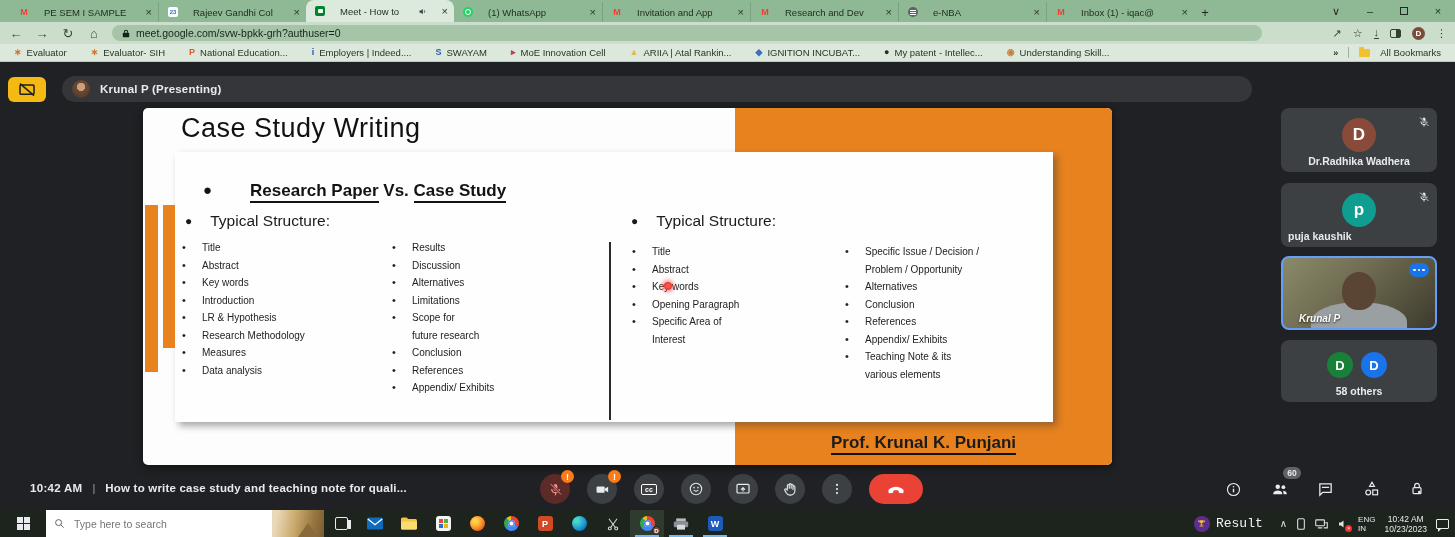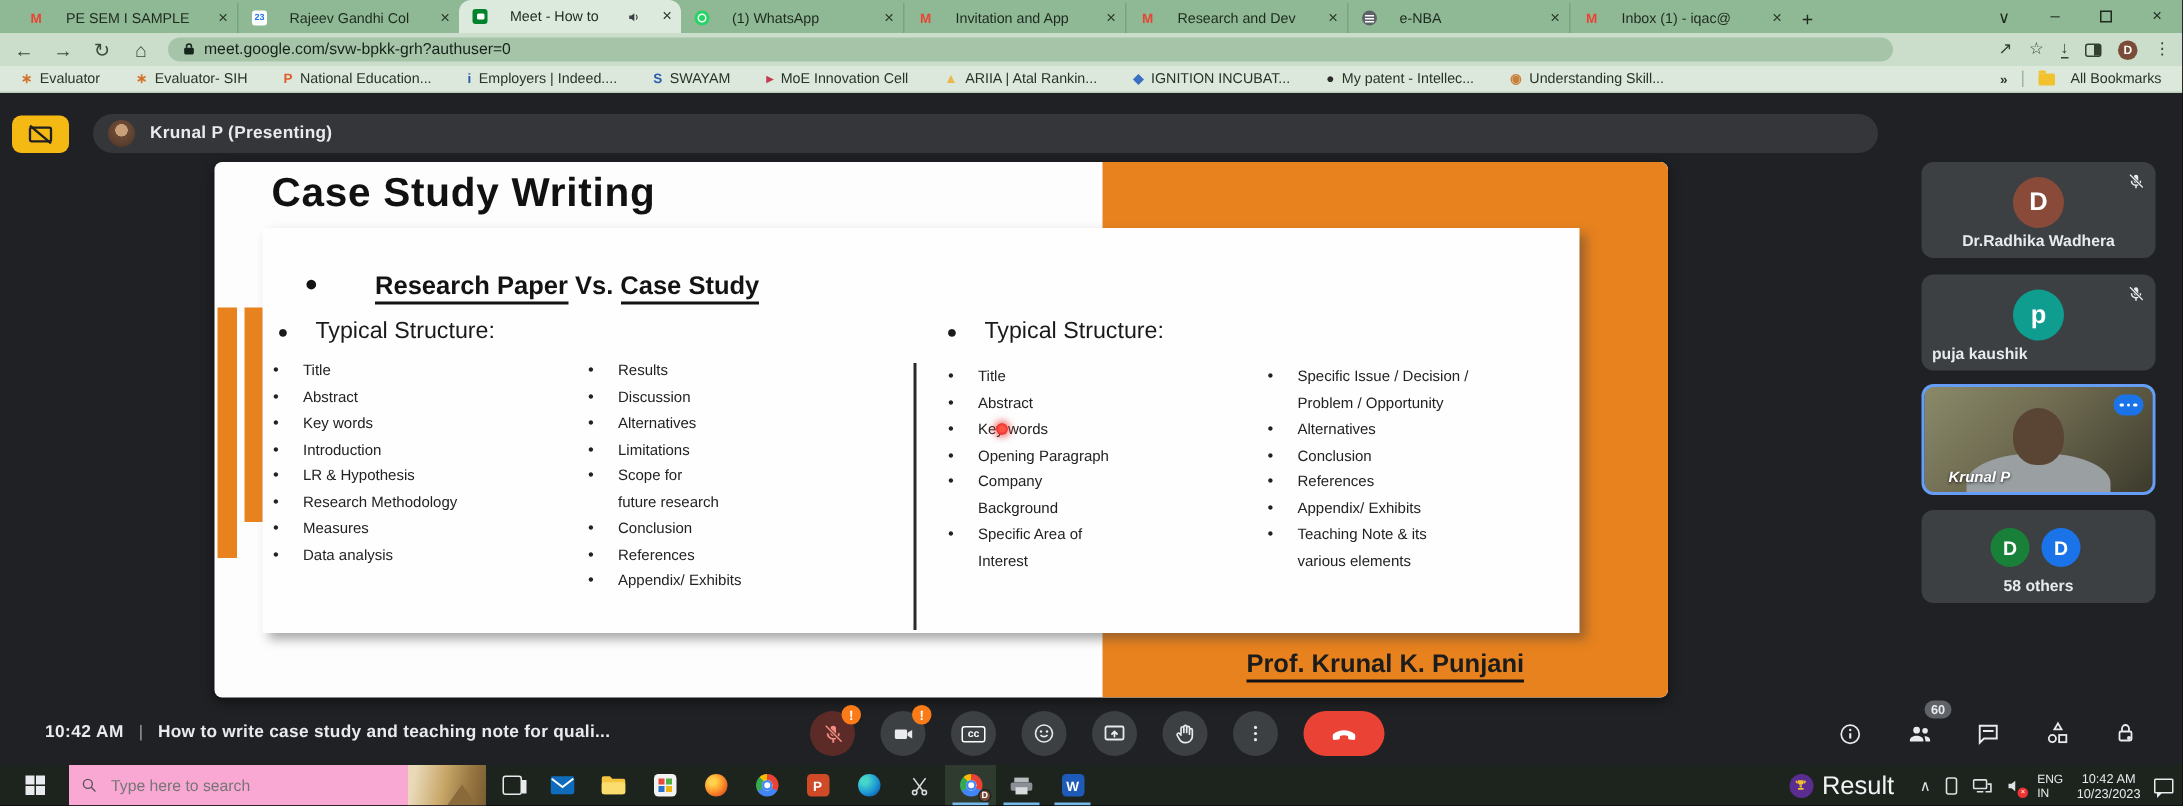--- a/index.html
+++ b/index.html
@@ -58,21 +58,21 @@
   .meet{position:absolute;left:0;top:62px;width:1455px;height:448px;background:#202124;}
   .present-btn{position:absolute;left:8px;top:15px;width:38px;height:25px;background:#f5b914;border-radius:6px;display:flex;align-items:center;justify-content:center;}
   .banner-pill{position:absolute;left:62px;top:14px;width:1190px;height:26px;background:#35363a;border-radius:13px;display:flex;align-items:center;padding:0 10px;gap:10px;}
   .banner-avatar{width:18px;height:18px;border-radius:50%;background:radial-gradient(circle at 50% 38%,#c9a07a 28%,#6b4a35 30%,#4a3327 100%);}
   .banner-name{font-size:11.5px;font-weight:700;color:#e8eaed;letter-spacing:.2px;}
 
   
   .slide{position:absolute;left:143px;top:46px;width:969px;height:357px;background:#fdfdfe;border-radius:5px;overflow:hidden;box-shadow:0 2px 8px rgba(0,0,0,.5);color:#1c1c1c;}
   .orange-rect{position:absolute;left:592px;top:0;width:377px;height:357px;background:#e8821e;border-radius:0 5px 5px 0;}
   .whitebox{position:absolute;left:32px;top:44px;width:878px;height:270px;background:#fefeff;box-shadow:4px 4px 7px rgba(60,60,60,.45);}
-  .slide-title{position:absolute;left:38px;top:5px;font-size:27px;font-weight:700;letter-spacing:.5px;color:#111;}
+  .slide-title{position:absolute;left:38px;top:5px;font-size:27px;font-weight:400;letter-spacing:.5px;color:#111;}
   .obar{position:absolute;background:#e8821e;}
   .heading{position:absolute;left:60px;top:73px;font-size:17px;font-weight:700;display:flex;gap:0;color:#131313;}
   .heading .bul{margin-right:38px;font-size:15px;}
   .u{border-bottom:2.5px solid #131313;padding-bottom:1px;}
   .typ{position:absolute;font-size:15.5px;color:#1a1a1a;display:flex;gap:18px;}
   .typ .bul{font-size:12px;padding-top:2px;}
   ul.cols{position:absolute;margin:0;padding:0;list-style:none;font-size:10px;color:#222;}
   ul.cols li{position:relative;padding-left:22px;line-height:17.5px;white-space:pre-line;}
   ul.cols li::before{content:"•";position:absolute;left:2px;top:0;font-size:11px;}
   .divider-line{position:absolute;left:466px;top:134px;width:1.5px;height:178px;background:#2a2a2a;}
@@ -107,37 +107,37 @@
   .endcall{width:54px;height:30px;border-radius:16px;background:#ea4335;display:flex;align-items:center;justify-content:center;}
   .ctrl-right{position:absolute;right:22px;top:415px;display:flex;align-items:center;gap:22px;}
   .rbtn{position:relative;width:24px;height:24px;display:flex;align-items:center;}
   .badge60{position:absolute;right:-6px;top:-10px;min-width:18px;height:12px;border-radius:7px;background:#5f6368;color:#e8eaed;font-size:8.5px;font-weight:700;display:flex;align-items:center;justify-content:center;padding:0 3px;}
 
   
   .taskbar{position:absolute;left:0;top:510px;width:1455px;height:27px;background:#1d241d;display:flex;align-items:center;}
   .tstart{width:46px;height:27px;display:flex;align-items:center;justify-content:center;}
   .winlogo{display:grid;grid-template-columns:6px 6px;grid-template-rows:6px 6px;gap:1px;}
   .winlogo i{background:#e8eaed;}
-  .tsearch{width:278px;height:27px;background:#f9a8d4;display:flex;align-items:center;padding:0 8px;gap:7px;position:relative;overflow:hidden;}
+  .tsearch{width:278px;height:27px;background:#ffffff;display:flex;align-items:center;padding:0 8px;gap:7px;position:relative;overflow:hidden;}
   .tsearch input{border:none;outline:none;background:transparent;font-size:10.5px;color:#444;width:160px;}
   .sphinx{position:absolute;right:0;top:0;width:52px;height:27px;background:linear-gradient(100deg,#e9d9b8 10%,#c9a86a 45%,#9a7843 75%,#7a5c30 100%);}
   .sphinx::after{content:"";position:absolute;right:6px;bottom:0;width:0;height:0;border-left:10px solid transparent;border-right:10px solid transparent;border-bottom:14px solid #8a6a3a;}
   .ticon{width:34px;height:27px;display:flex;align-items:center;justify-content:center;position:relative;}
   .ticon.open::after{content:"";position:absolute;left:5px;bottom:0;width:24px;height:2px;background:#76b9ed;}
   .ticon.active{background:#2e3b2e;}
   .appsq{width:15px;height:15px;border-radius:3px;display:flex;align-items:center;justify-content:center;color:#fff;font-size:9px;font-weight:800;}
   .chrome-ball{width:15px;height:15px;border-radius:50%;background:conic-gradient(#ea4335 0 33%,#4285f4 33% 66%,#34a853 66% 88%,#fbbc05 88% 100%);position:relative;}
   .chrome-ball::after{content:"";position:absolute;left:4px;top:4px;width:7px;height:7px;border-radius:50%;background:#fff;box-shadow:inset 0 0 0 1.5px #4285f4;}
   .dbadge{position:absolute;right:3px;bottom:2px;width:9px;height:9px;border-radius:50%;background:#7b4b3a;color:#fff;font-size:6px;font-weight:700;display:flex;align-items:center;justify-content:center;border:1px solid #1d241d;}
   .taskview{width:13px;height:13px;border:1.5px solid #e8eaed;border-radius:2px;position:relative;}
   .taskview::after{content:"";position:absolute;right:-4px;top:2px;width:3px;height:9px;background:#e8eaed;}
   .tray{margin-left:auto;display:flex;align-items:center;gap:9px;padding-right:6px;color:#e8eaed;}
   .result-widget{display:flex;align-items:center;gap:6px;padding:0 8px;height:27px;}
   .trophy{width:16px;height:16px;border-radius:50%;background:#5b2d91;display:flex;align-items:center;justify-content:center;}
-  .result-txt{font-size:17px;color:#f1f3f4;}
+  .result-txt{font-size:13px;color:#f1f3f4;font-family:Liberation Mono, monospace;}
   .tray-ic{font-size:10px;color:#dfe1e5;display:flex;align-items:center;justify-content:center;position:relative;}
   .lang{font-size:8px;line-height:9px;text-align:left;color:#e8eaed;}
   .clock{font-size:8.5px;line-height:10px;text-align:center;color:#e8eaed;}
   .red-dot{position:absolute;right:-3px;bottom:-2px;width:7px;height:7px;border-radius:50%;background:#e33;color:#fff;font-size:5px;display:flex;align-items:center;justify-content:center;}
   .bubble{width:13px;height:10px;border:1.5px solid #e8eaed;border-radius:1px;position:relative;}
   .bubble::after{content:"";position:absolute;left:1px;bottom:-4px;border-left:4px solid #e8eaed;border-bottom:4px solid transparent;}
 </style>
 </head>
 <body>
 
@@ -342,22 +342,20 @@
           <li>References</li>
           <li>Appendix/ Exhibits</li>
         </ul>
       <div class="divider-line"></div>
       <ul class="cols" style="left:487px;top:135px;width:180px;">
 
       <li>Title</li>
           <li>Abstract</li>
           <li>Key words</li>
           <li>Opening Paragraph</li>
-          <li>Company
-Background</li>
           <li>Specific Area of
 Interest</li>
         </ul>
       <ul class="cols" style="left:700px;top:135px;width:210px;">
 
       <li>Specific Issue / Decision /
 Problem / Opportunity</li>
           <li>Alternatives</li>
           <li>Conclusion</li>
           <li>References</li>

